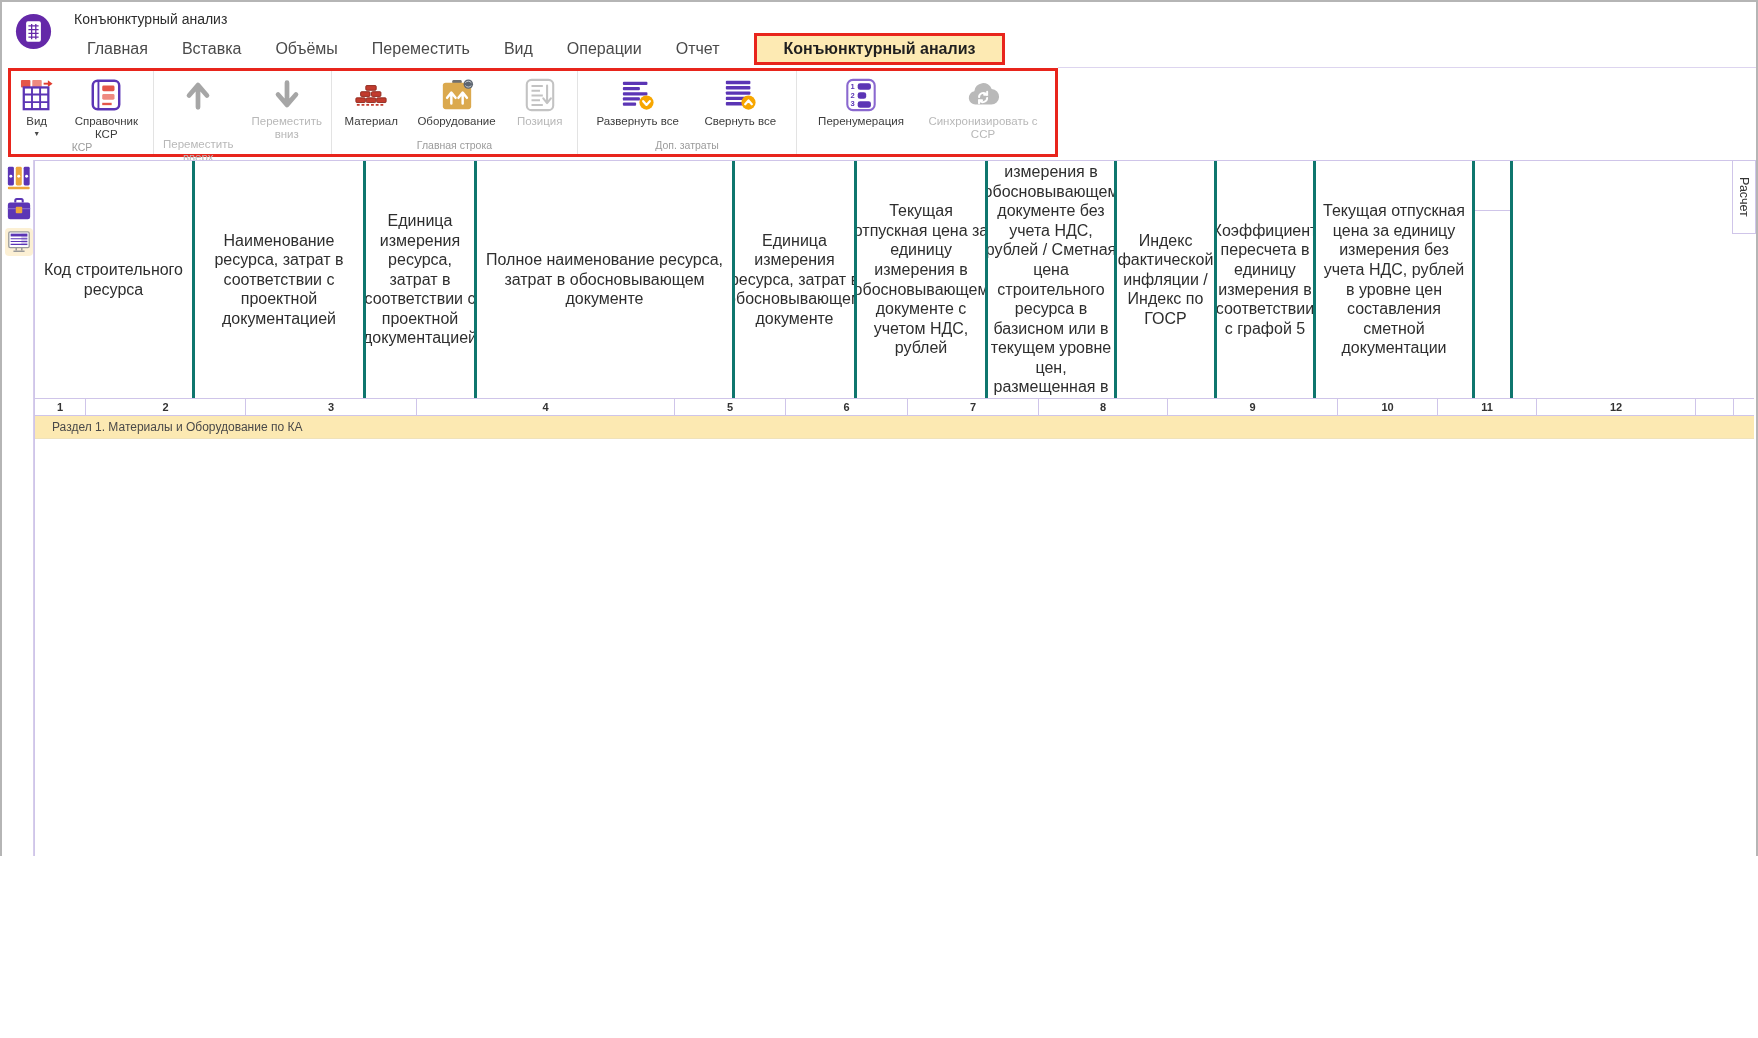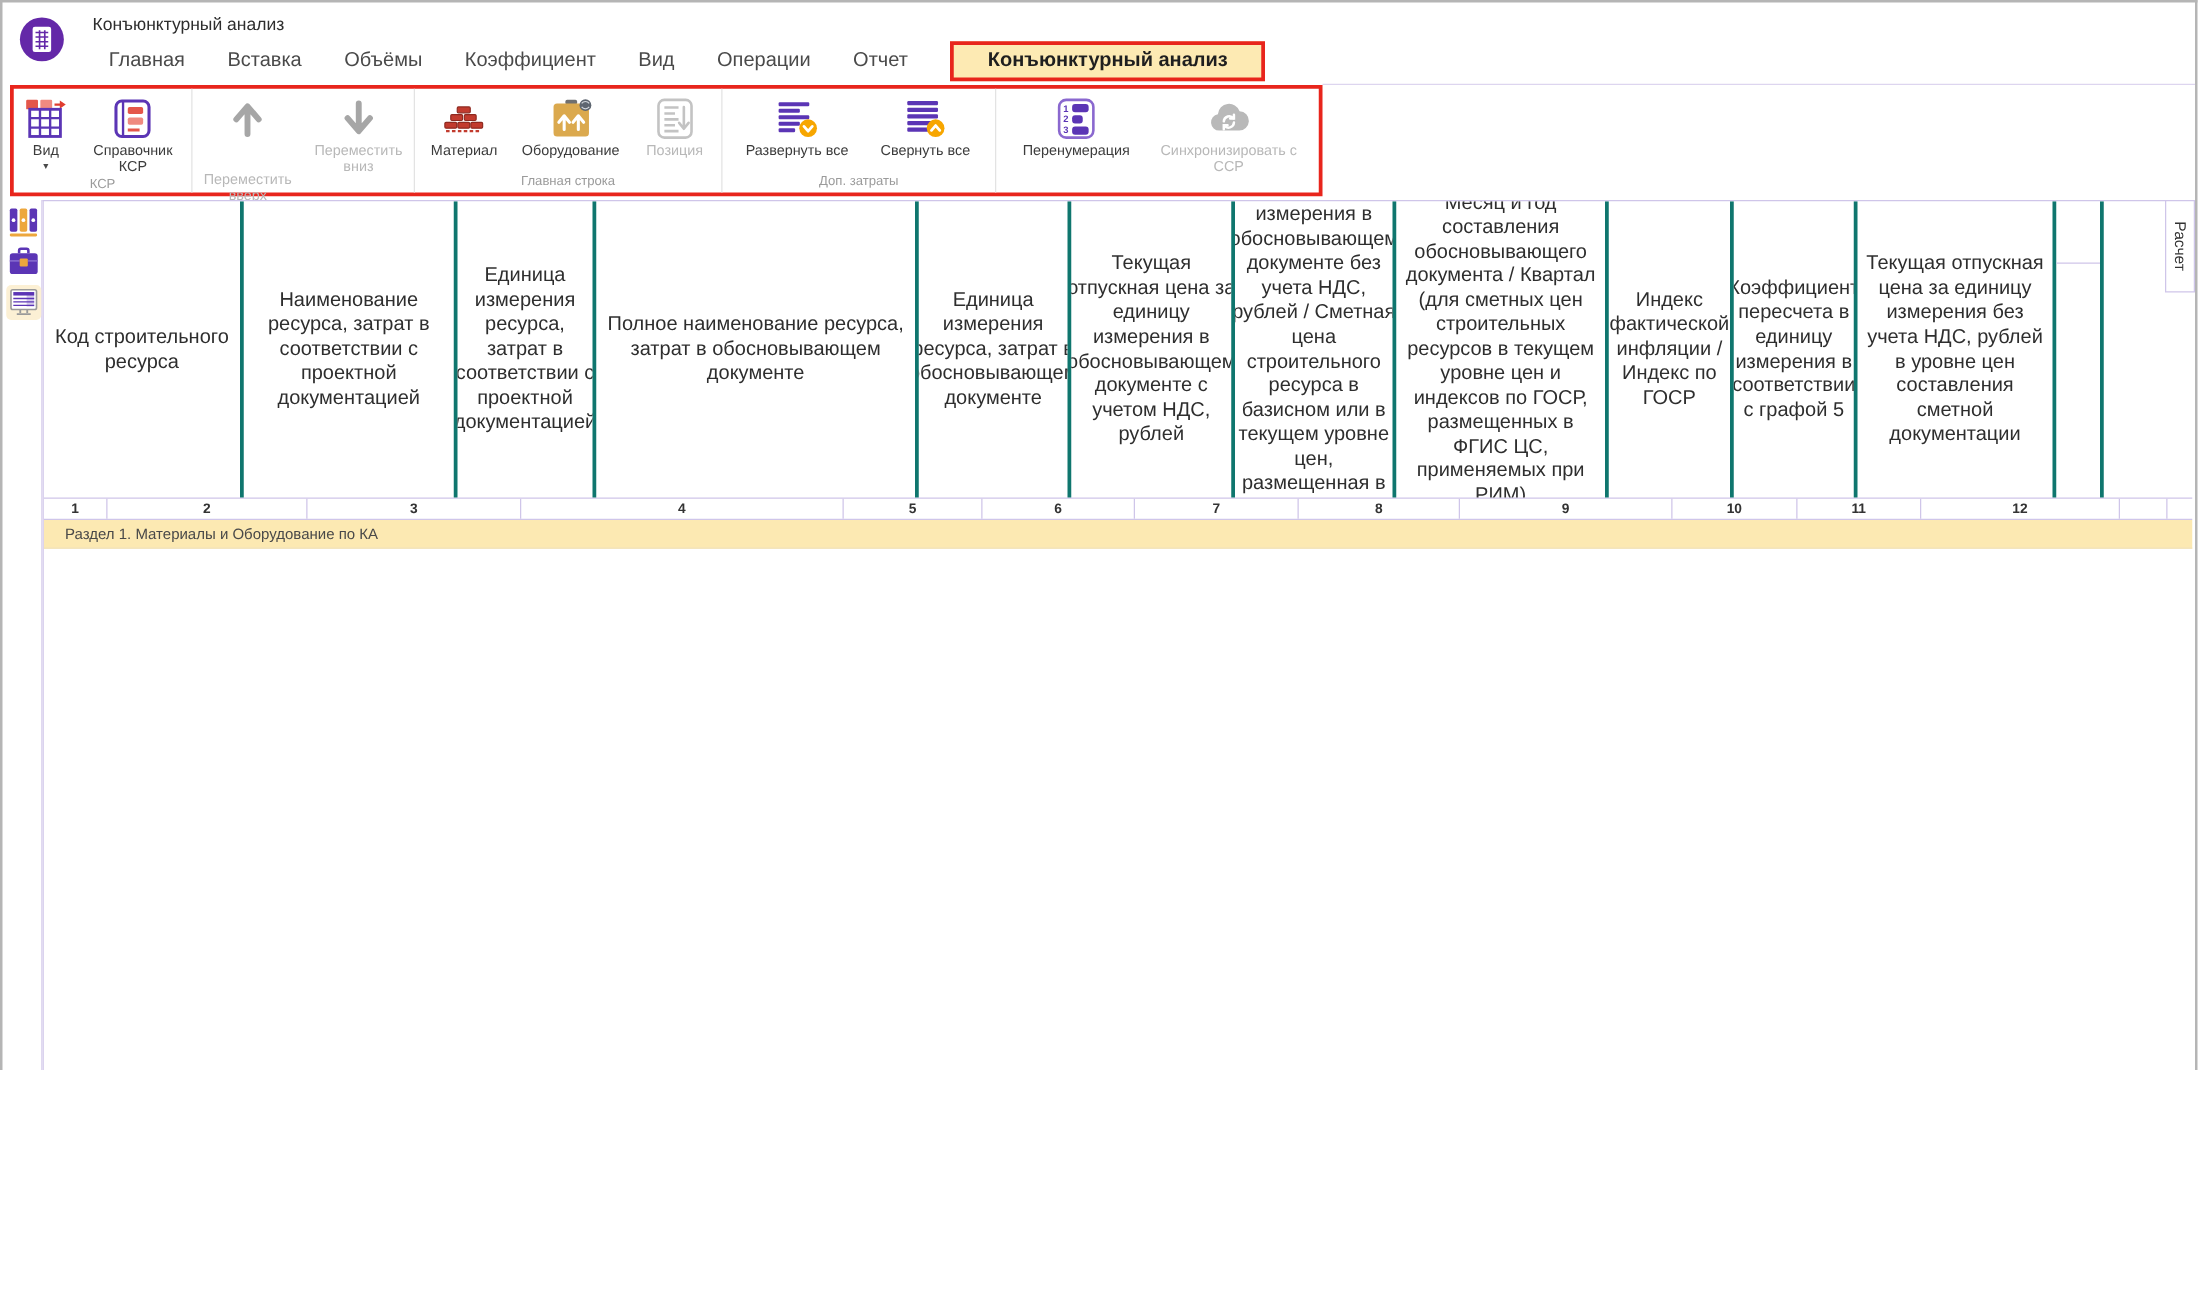--- a/index.html
+++ b/index.html
@@ -94,21 +94,21 @@
         <g stroke="#6428a8" stroke-width="1.4" fill="none">
           <path d="M14.5 14 h11 M14.5 18 h11 M14.5 22 h11 M14.5 26 h11 M18 12 v16.5 M22.5 12 v16.5"></path>
         </g>
       </svg></div>
   <div class="app-title">Конъюнктурный анализ</div>
 
   <div class="menubar" id="menuTabs">
       <div class="mtab">Главная</div>
       <div class="mtab">Вставка</div>
       <div class="mtab">Объёмы</div>
-      <div class="mtab">Коэффициент</div>
+      <div class="mtab">Переместить</div>
       <div class="mtab">Вид</div>
       <div class="mtab">Операции</div>
       <div class="mtab">Отчет</div>
       <div class="mtab active">Конъюнктурный анализ</div>
     </div>
 
   <div class="ribbon-box" id="ribbon">
       <div class="rgroup sep" style="width: 143px;">
         <div class="rbuttons">
           <div class="rbtn" style="width: 46px;">
@@ -329,21 +329,20 @@
 
   <div class="grid">
     <div class="hdr-row" id="hdrRow">
         <div class="hcell" style="width: 160px;">Код строительного ресурса</div>
         <div class="hcell" style="width: 171px;">Наименование ресурса, затрат в соответствии с проектной документацией</div>
         <div class="hcell" style="width: 111px;">Единица измерения ресурса, затрат в соответствии с проектной документацией</div>
         <div class="hcell" style="width: 258px;">Полное наименование ресурса, затрат в обосновывающем документе</div>
         <div class="hcell" style="width: 122px;">Единица измерения ресурса, затрат в обосновывающем документе</div>
         <div class="hcell" style="width: 131px;">Текущая отпускная цена за единицу измерения в обосновывающем документе с учетом НДС, рублей</div>
         <div class="hcell" style="width: 129px;">Текущая отпускная цена за единицу измерения в обосновывающем документе без учета НДС, рублей / Сметная цена строительного ресурса в базисном или в текущем уровне цен, размещенная в ФГИС ЦС, применяемая при РИМ, рублей</div>
-        <div class="hcell" style="width: 170px;">Месяц и год составления обосновывающего документа / Квартал (для сметных цен строительных ресурсов в текущем уровне цен и индексов по ГОСР, размещенных в ФГИС ЦС, применяемых при РИМ)</div>
         <div class="hcell" style="width: 100px;">Индекс фактической инфляции / Индекс по ГОСР</div>
         <div class="hcell" style="width: 99px;">Коэффициент пересчета в единицу измерения в соответствии с графой 5</div>
         <div class="hcell" style="width: 159px;">Текущая отпускная цена за единицу измерения без учета НДС, рублей в уровне цен составления сметной документации</div>
         <div class="hcell stub" style="width: 38px;">
           <div class="stub-line"></div>
         </div>
       </div>
     <div class="num-row" id="numRow">
         <div class="ncell" style="width: 51px;">1</div>
         <div class="ncell" style="width: 160px;">2</div>

